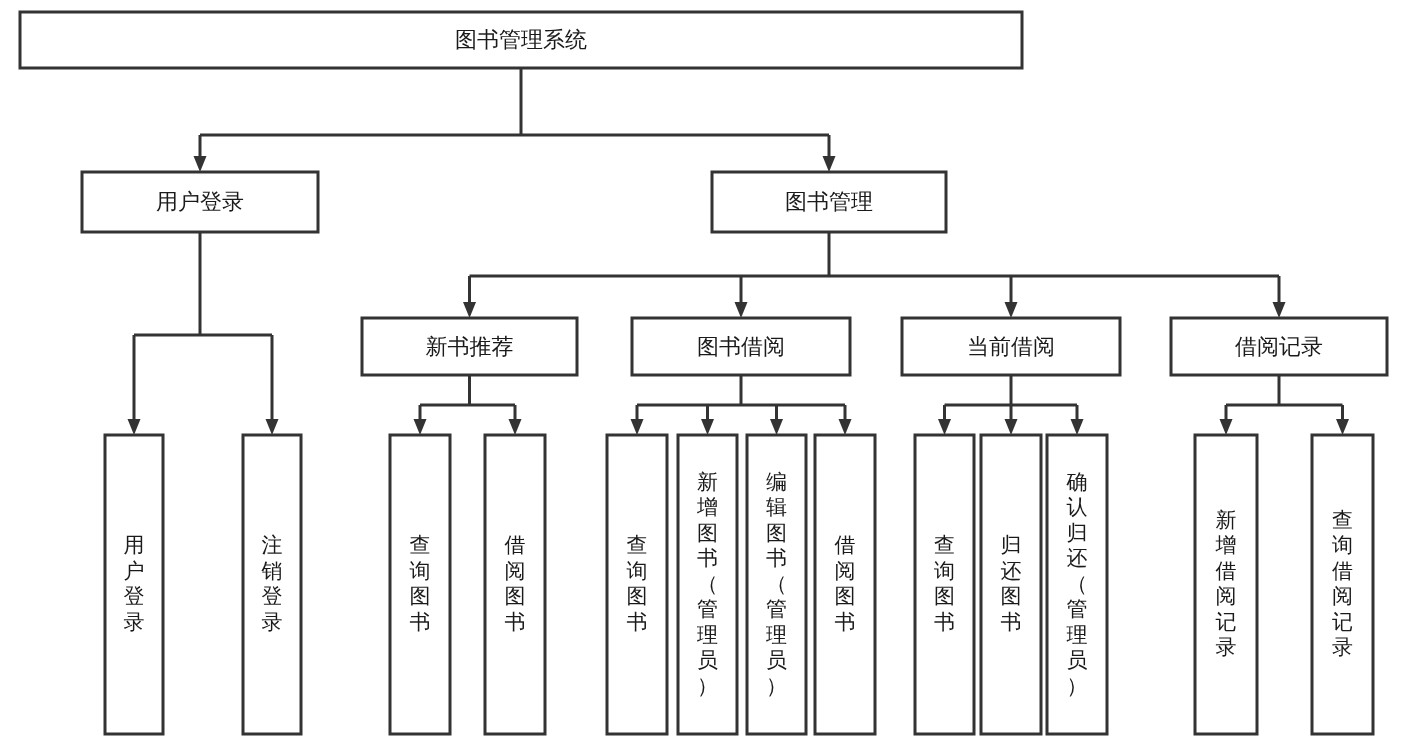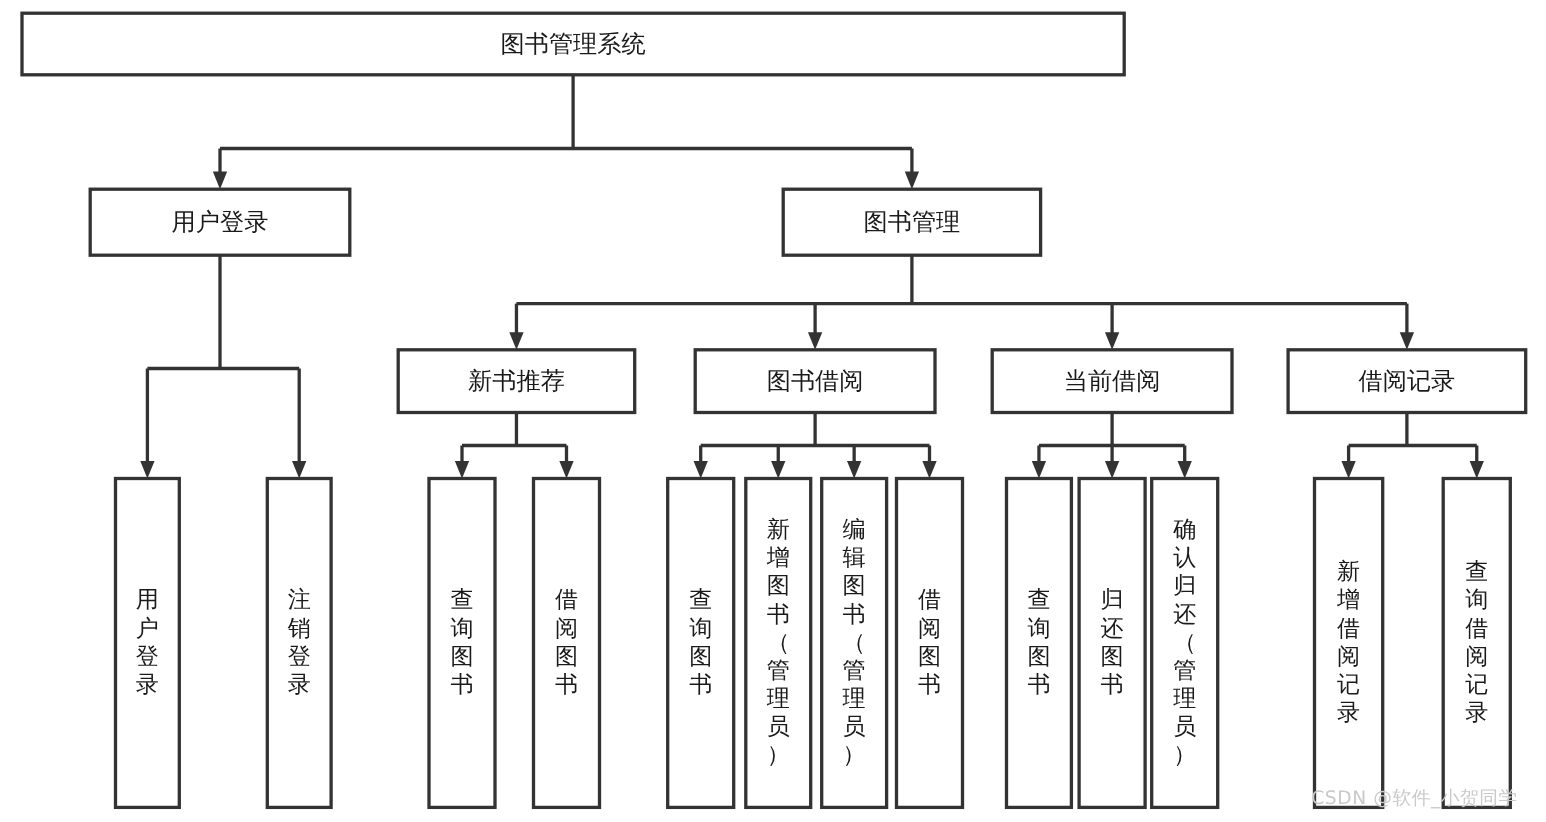--- a/index.html
+++ b/index.html
@@ -194,14 +194,13 @@
         <g>
           <rect x="1195" y="435" width="62" height="299" class="node-box"></rect>
           <text x="1226" y="0" class="node-label vertical"><tspan x="1226" y="520.75">新</tspan><tspan x="1226" y="546.25">增</tspan><tspan x="1226" y="571.75">借</tspan><tspan x="1226" y="597.25">阅</tspan><tspan x="1226" y="622.75">记</tspan><tspan x="1226" y="648.25">录</tspan></text>
         </g>
         <g>
           <rect x="1312" y="435" width="61" height="299" class="node-box"></rect>
           <text x="1342.5" y="0" class="node-label vertical"><tspan x="1342.5" y="520.75">查</tspan><tspan x="1342.5" y="546.25">询</tspan><tspan x="1342.5" y="571.75">借</tspan><tspan x="1342.5" y="597.25">阅</tspan><tspan x="1342.5" y="622.75">记</tspan><tspan x="1342.5" y="648.25">录</tspan></text>
         </g>
       </g>
   </svg>
-  <div class="watermark" style="left: 1192px; top: 714px;">CSDN @软件_小贺同学</div>
 </div>
 
 </body></html>

